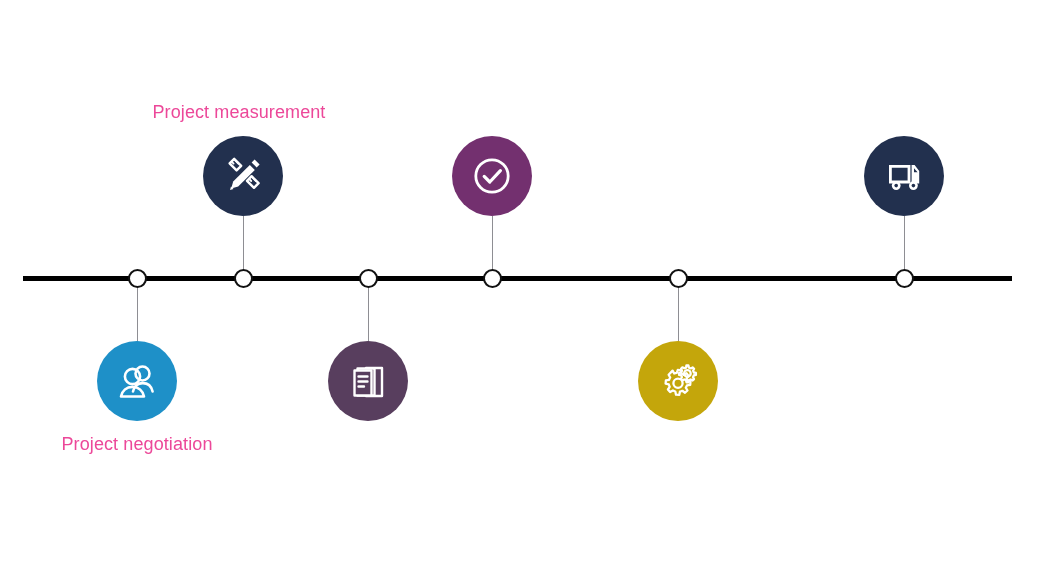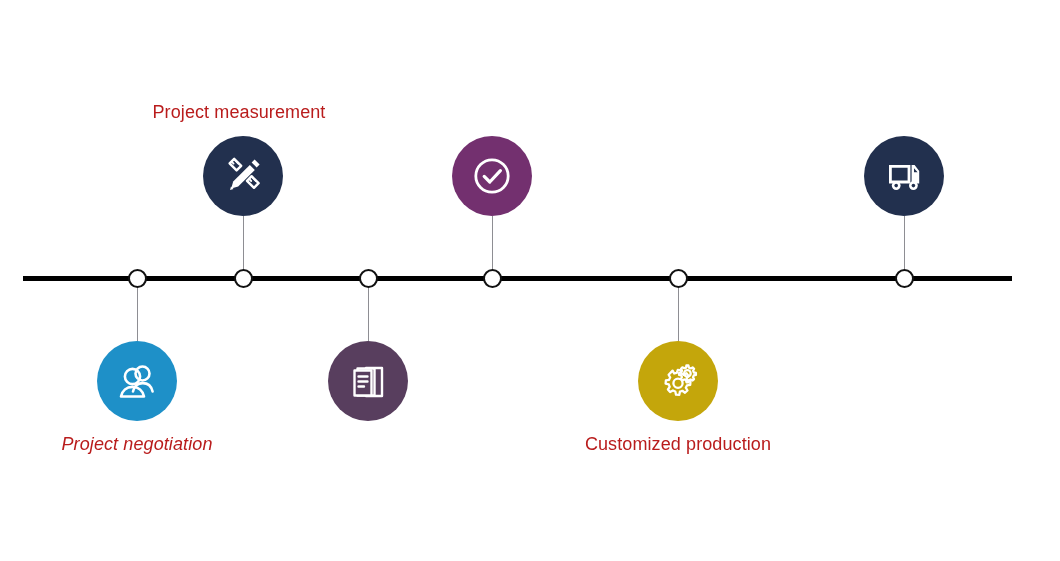--- a/index.html
+++ b/index.html
@@ -61,21 +61,21 @@
     z-index: 3;
   }
   .icon-disc svg {
     display: block;
   }
 
   
   .step-label {
     position: absolute;
     font-size: 18px;
-    color: #b91c1c;
+    color: #ec4899;
     white-space: nowrap;
     text-align: center;
     letter-spacing: 0.1px;
     z-index: 2;
   }
 </style>
 </head>
 <body>
 
 <div id="stage">
@@ -87,21 +87,21 @@
   <div class="icon-disc" style="left:97px; top:341px; background:#1e90c8;">
     <svg width="46" height="46" viewBox="0 0 46 46">
       <g fill="none" stroke="#ffffff" stroke-width="2.6" stroke-linejoin="round" stroke-linecap="round">
         <circle cx="28.5" cy="15.5" r="7"></circle>
         <path d="M19 33.5c1.2-5.2 5-8.4 9.8-8.4 4.8 0 8.6 3.2 9.8 8.4"></path>
         <circle cx="18.5" cy="18.5" r="7.6"></circle>
         <path d="M7 38.5c1.2-6 5.6-9.6 11.5-9.6s10.3 3.6 11.5 9.6z"></path>
       </g>
     </svg>
   </div>
-  <div class="step-label" style="left:0; width:274px; top:434px;font-style:italic;">
+  <div class="step-label" style="left:0; width:274px; top:434px;">
     <span>Project negotiation</span>
   </div>
 
   <div class="connector" style="left:243px; top:216px; height:62px;"></div>
   <div class="axis-node" style="left:233.5px;"></div>
   <div class="icon-disc" style="left:203px; top:136px; background:#22304e;">
     <svg width="48" height="48" viewBox="0 0 48 48">
       <g fill="#ffffff">
 
         <path d="M12.2 36.6l2.0-7.0 16.6-16.6 5.0 5.0-16.6 16.6z"></path>
@@ -150,23 +150,20 @@
       <g fill="none" stroke="#ffffff" stroke-width="2.3" stroke-linejoin="round">
 
         <path d="M18.6 13.6l1.6 2.9a9.9 9.9 0 0 1 2.6-.6l1.0-3.1 3.3 0.5 0.2 3.2a9.9 9.9 0 0 1 2.3 1.3l2.9-1.5 2.1 2.6-2.1 2.5a9.9 9.9 0 0 1 0.8 2.5l3.2 0.7-0.3 3.3-3.2 0.5a9.9 9.9 0 0 1-1.2 2.3l1.7 2.8-2.5 2.2-2.6-1.9a9.9 9.9 0 0 1-2.5 0.9l-0.6 3.2-3.3-0.2-0.7-3.2a9.9 9.9 0 0 1-2.4-1.1l-2.8 1.6-2.2-2.5 1.8-2.7a9.9 9.9 0 0 1-0.9-2.4l-3.2-0.7 0.3-3.3 3.2-0.5a9.9 9.9 0 0 1 1.1-2.4l-1.6-2.8z"></path>
         <circle cx="24.0" cy="26.2" r="4.6"></circle>
 
         <path d="M32.4 8.4l2.0 0.1 0.5 2.1a7.0 7.0 0 0 1 1.8 0.8l1.9-1.0 1.5 1.4-1.0 1.9a7.0 7.0 0 0 1 0.7 1.8l2.1 0.4 0 2.0-2.1 0.5a7.0 7.0 0 0 1-0.8 1.8l1.0 1.9-1.4 1.4-1.9-1.0a7.0 7.0 0 0 1-1.8 0.7l-0.4 2.1-2.0 0-0.5-2.1a7.0 7.0 0 0 1-1.8-0.8l-1.9 1.0-1.4-1.4 1.0-1.9a7.0 7.0 0 0 1-0.7-1.8l-2.1-0.4 0-2.0 2.1-0.5a7.0 7.0 0 0 1 0.8-1.8l-1.0-1.9 1.4-1.4 1.9 1.0a7.0 7.0 0 0 1 1.8-0.7z"></path>
         <circle cx="33.4" cy="16.4" r="3.3"></circle>
       </g>
     </svg>
   </div>
-  <div class="step-label" style="left:538px; width:280px; top:434px;">
-    <span>Customized production</span>
-  </div>
 
   <div class="connector" style="left:904px; top:216px; height:62px;"></div>
   <div class="axis-node" style="left:894.5px;"></div>
   <div class="icon-disc" style="left:864px; top:136px; background:#22304e;">
     <svg width="46" height="46" viewBox="0 0 46 46">
       <g fill="#ffffff">
 
         <path d="M8.0 12.0h21.4v18.4H8.0z M10.8 14.8v12.8h15.8V14.8z" fill-rule="evenodd"></path>
         <path d="M30.6 12.0h3.0l4.6 6.0v12.4h-7.6z M33.0 15.2v4.0h3.6z" fill-rule="evenodd"></path>
 

